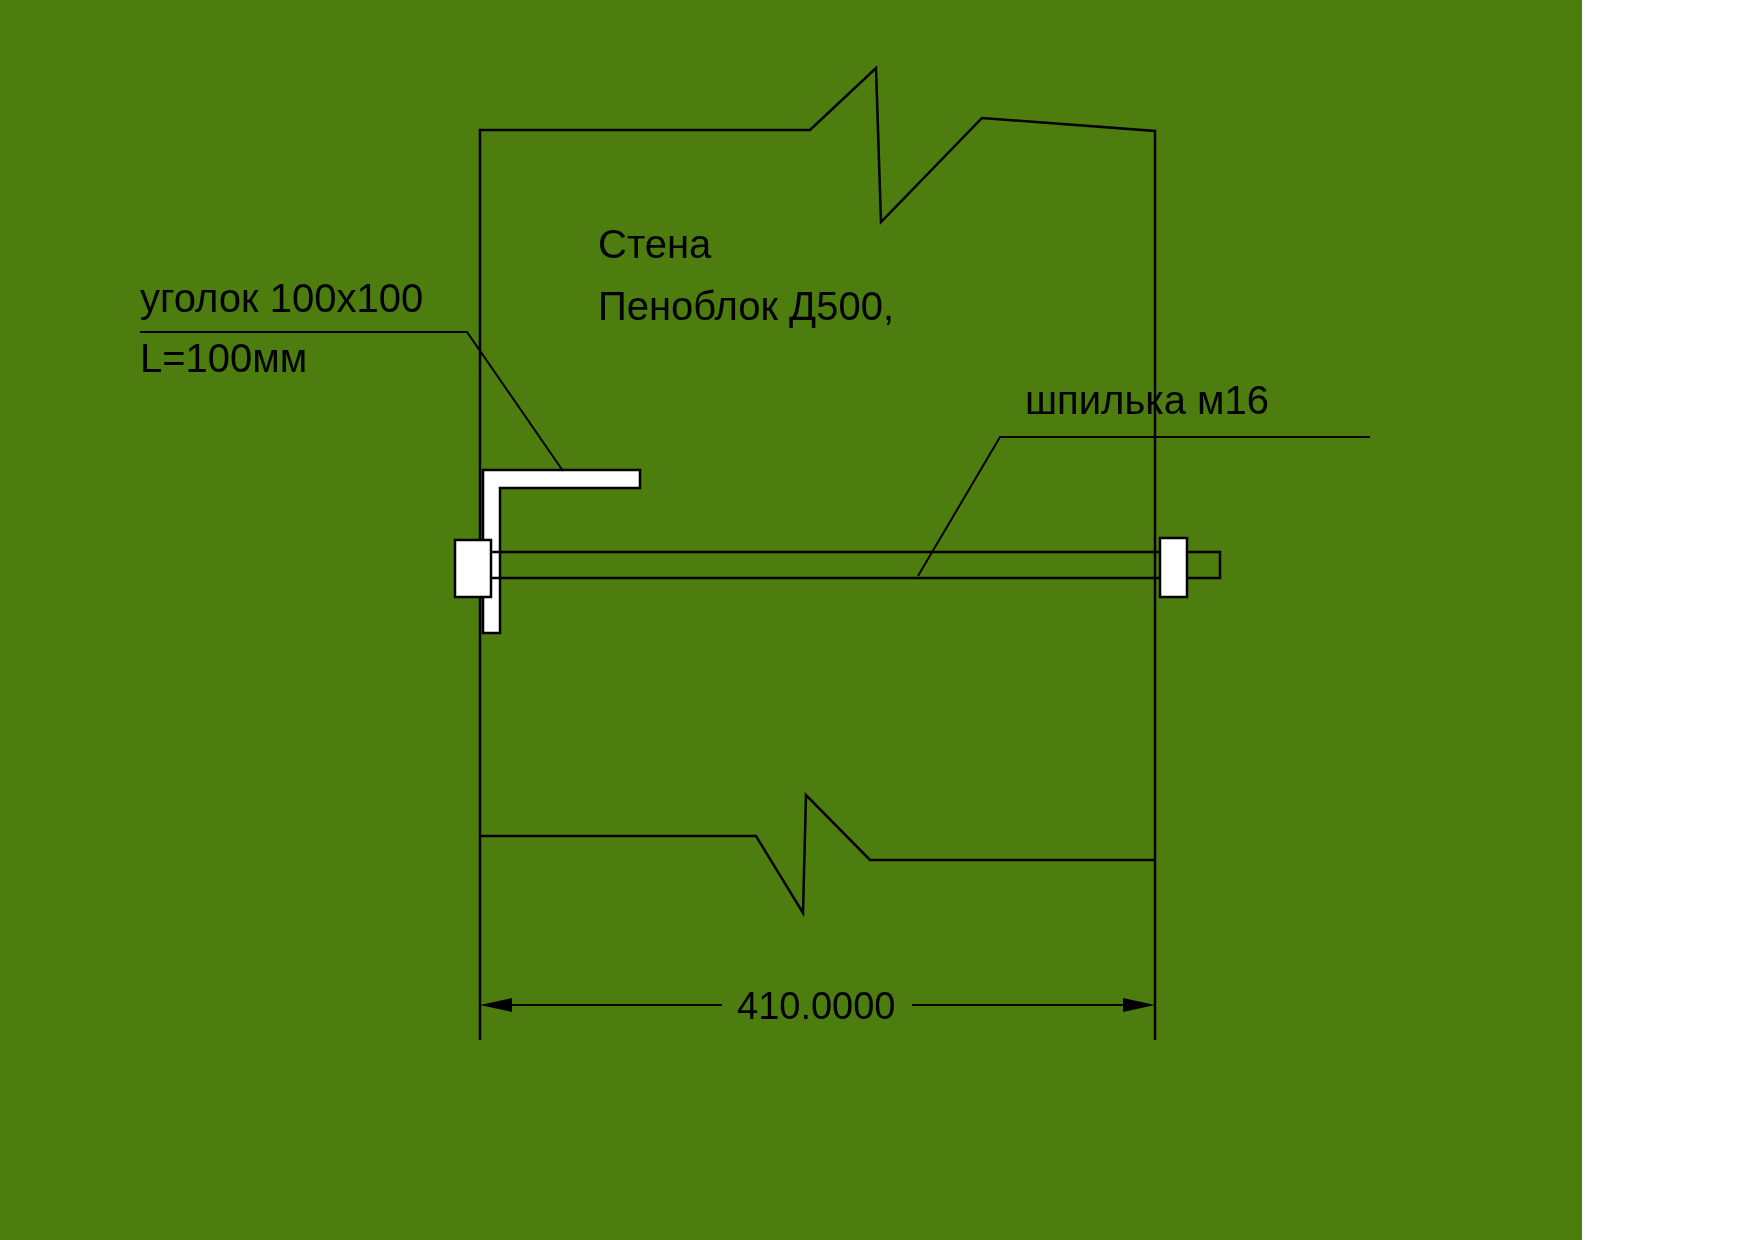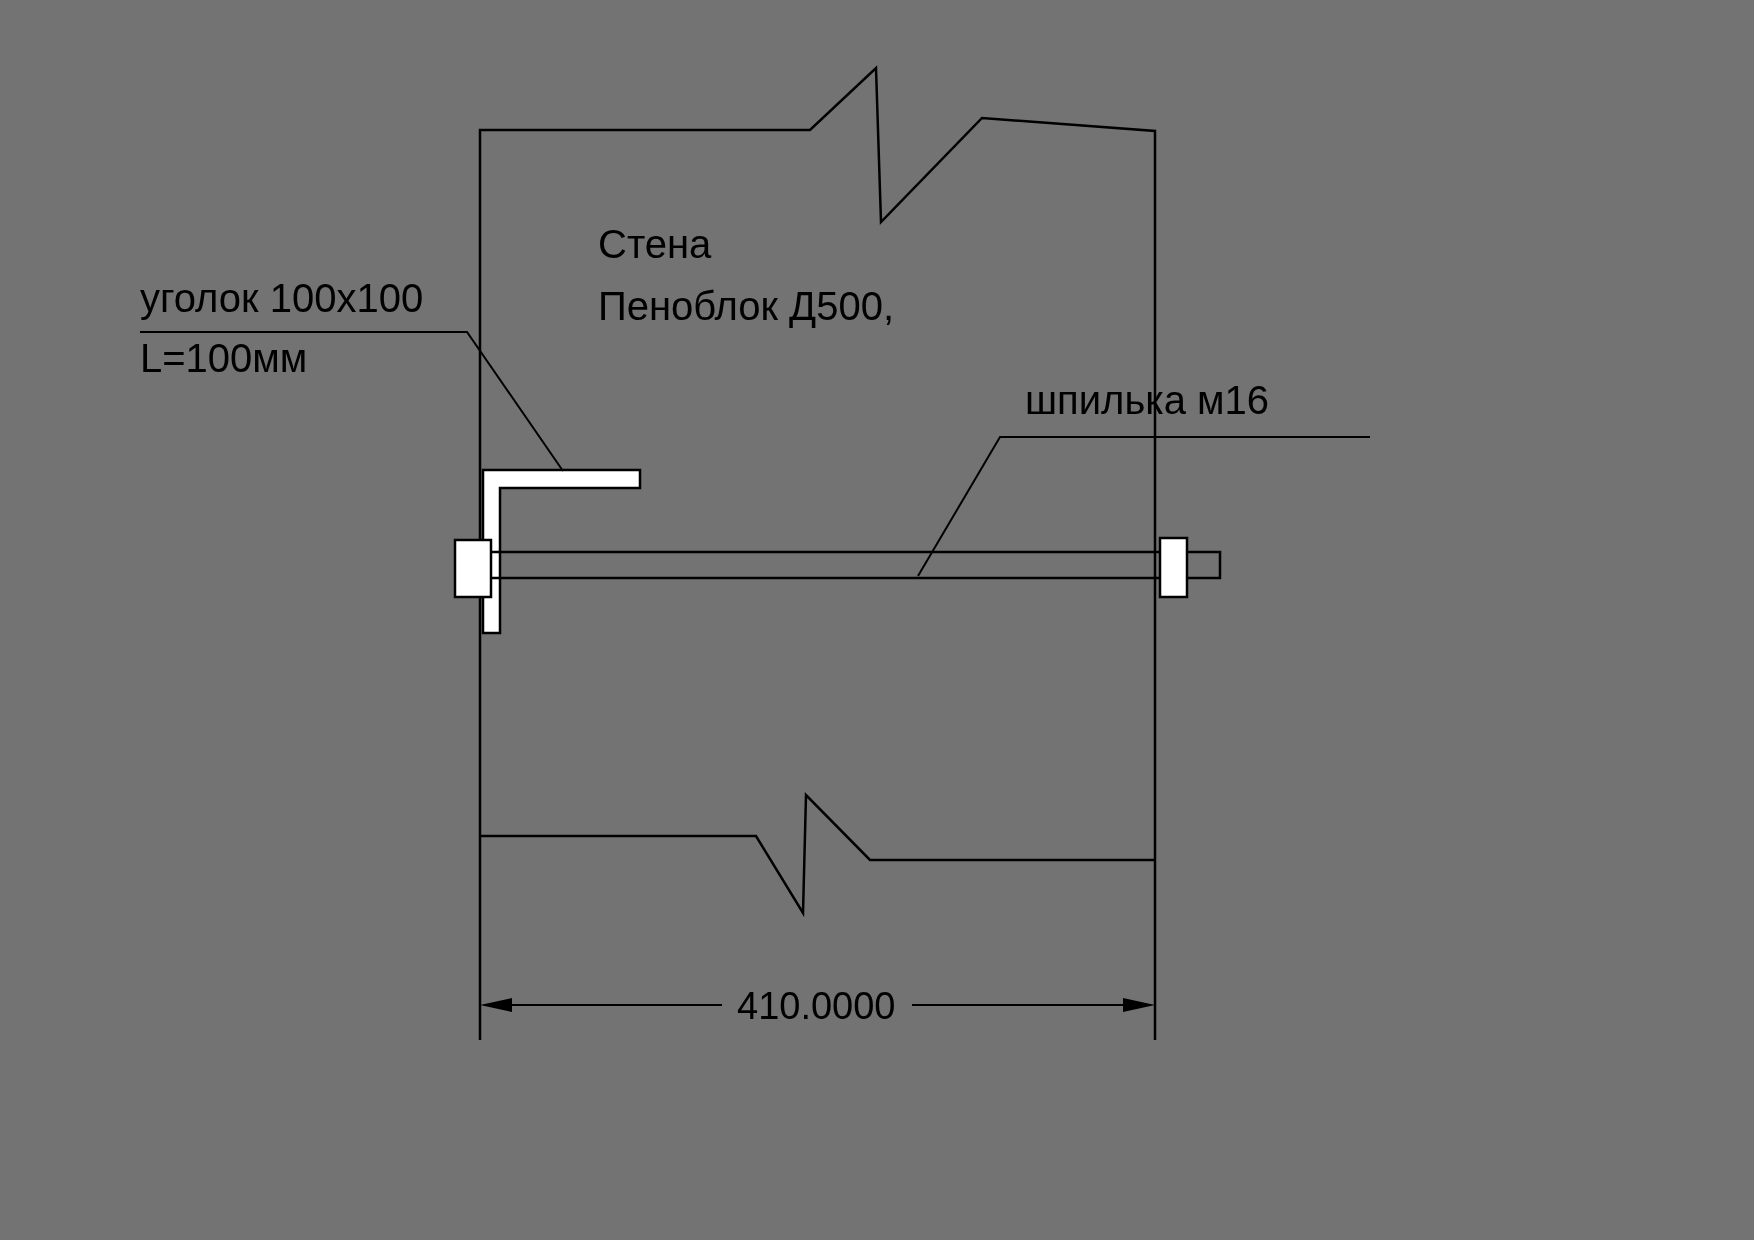--- a/index.html
+++ b/index.html
@@ -2,23 +2,23 @@
 <html><head>
 <meta charset="utf-8">
 <style>
   html, body {
     margin: 0;
     padding: 0;
     background: #ffffff;
   }
   .canvas {
     position: relative;
-    width: 1754px;
+    width: 1582px;
     height: 1240px;
-    background: #737373;
+    background: #4d7c0f;
     overflow: hidden;
   }
   svg {
     position: absolute;
     inset: 0;
     display: block;
   }
   .outline {
     fill: none;
     stroke: #000000;

